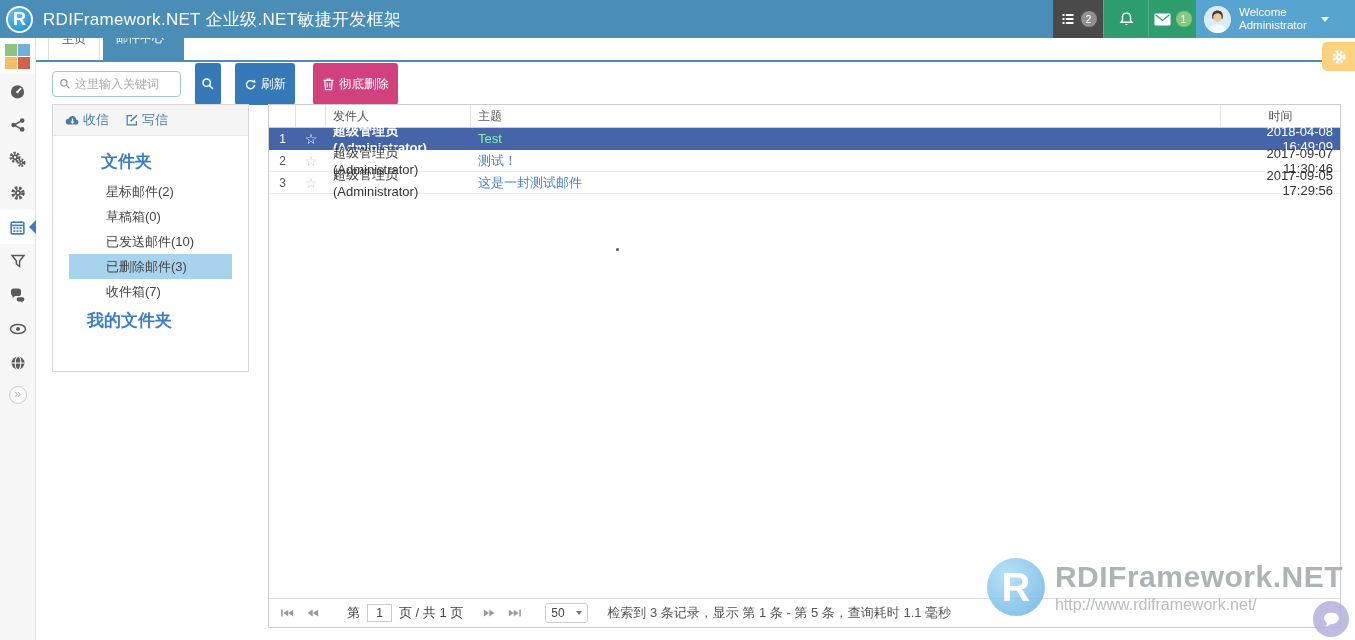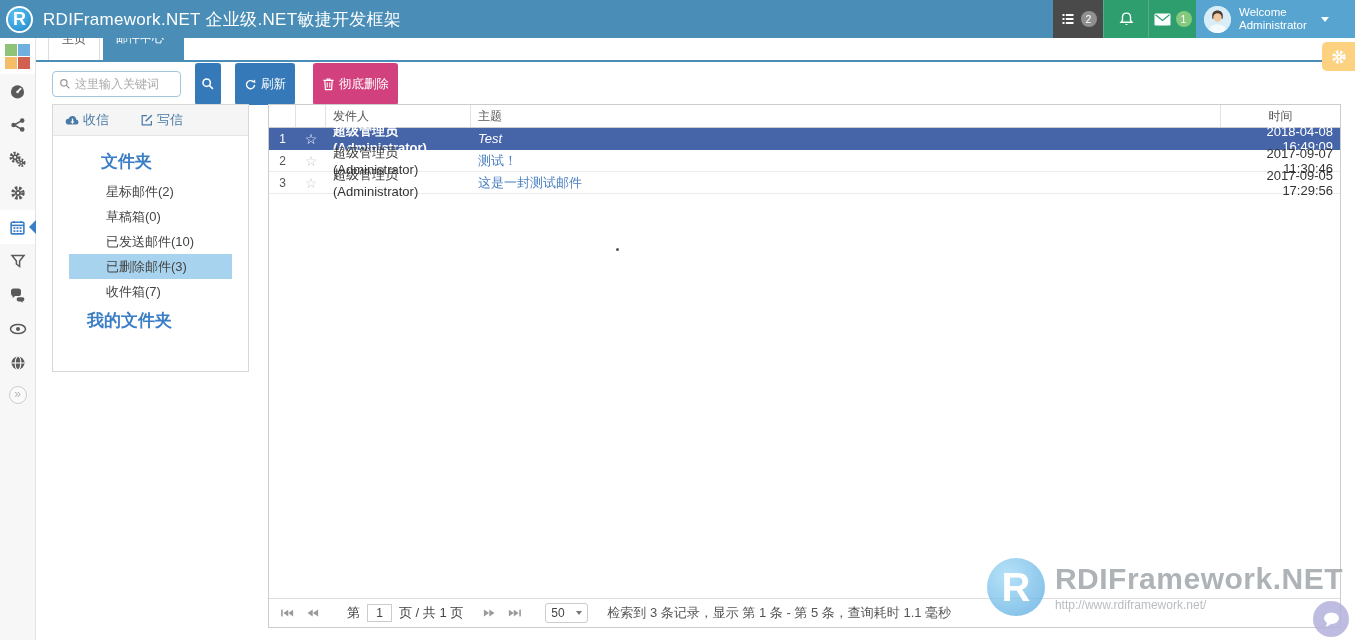--- a/index.html
+++ b/index.html
@@ -61,21 +61,21 @@
     cursor:pointer; }
   .side-item.active { background:#fff; }
   .side-item.active::after { content:""; position:absolute; right:-1px; top:50%; transform:translateY(-50%);
     border-right:7px solid var(--accent,#3a7ec6); border-top:7px solid transparent; border-bottom:7px solid transparent; }
   .expand-toggle { margin:6px auto 0; width:18px; height:18px; border:1px solid #ccc; border-radius:50%;
     color:#b5b5b5; font-size:12px; line-height:15px; text-align:center; cursor:pointer; background:#fafafa; }
   
   .folder-panel { position:absolute; left:52px; top:104px; width:197px; height:268px;
     border:1px solid #d8d8d8; background:#fff; }
   .fp-header { height:31px; background:#f5f5f5; border-bottom:1px solid #e5e5e5; display:flex;
-    align-items:center; padding-left:12px; gap:31px; }
+    align-items:center; padding-left:12px; gap:16px; }
   .fp-action { display:flex; align-items:center; gap:3px; color:#4a7ba6; font-size:13px; cursor:pointer; }
   .fp-title { color:var(--accent,#3a7ec6); font-size:17px; font-weight:bold; margin:14px 0 6px 48px; }
   .folder-item { font-size:13px; color:#444; height:25px; line-height:25px; margin:0 16px; padding-left:37px;
     cursor:pointer; }
   .folder-item.selected { background:var(--folder-selected,#a8d3ee); }
   .fp-mytitle { color:var(--accent,#3a7ec6); font-size:17px; font-weight:bold; margin:5px 0 0 34px; cursor:pointer; }
   
   .mail-panel { position:absolute; left:268px; top:104px; width:1073px; height:524px;
     border:1px solid #ccc; background:#fff; }
   .grid-header { display:flex; height:23px; border-bottom:1px solid #ccc; font-size:12px; color:#555;
@@ -86,21 +86,21 @@
   .grid-row { display:flex; height:22px; font-size:13px; align-items:center;
     border-bottom:1px solid #ececec; color:#333; cursor:pointer; }
   .grid-row.selected { background:var(--selected-row,#4565a8); color:#fff; border-color:var(--selected-row,#4565a8); }
   .gr-num { width:27px; text-align:center; color:#555; font-size:12px; }
   .grid-row.selected .gr-num { color:#fff; }
   .gr-star { width:30px; text-align:center; color:#c9c9c9; font-size:14px; }
   .grid-row.selected .gr-star { color:#fff; }
   .gr-sender { width:145px; padding-left:7px; }
   .grid-row.selected .gr-sender { font-weight:bold; }
   .gr-subject { flex:1; padding-left:7px; color:var(--link-blue,#4a7fc1); }
-  .grid-row.selected .gr-subject { color:#ffffff;font-style:italic; }
+  .grid-row.selected .gr-subject { color:#86efac; }
   .gr-time { width:119px; text-align:right; padding-right:7px; }
   
   .pager { position:absolute; left:0; right:0; bottom:0; height:29px; border-top:1px solid #ddd;
     display:flex; align-items:center; padding-left:9px; gap:7px; font-size:13px; color:#444; background:#fff; }
   .pager-btn { display:flex; align-items:center; cursor:pointer; padding:0 2px; }
   .pager-label { margin-left:18px; }
   .page-input { width:25px; height:18px; border:1px solid #ccc; text-align:center; font-size:12px;
     color:#444; font-family:inherit; }
   .size-select { width:43px; height:20px; border:1px solid #ccc; border-radius:3px; font-size:12px;
     color:#444; display:flex; align-items:center; justify-content:space-between; padding:0 5px;
@@ -112,21 +112,21 @@
   .settings-fab { position:absolute; right:0; top:42px; width:33px; height:29px;
     background:var(--orange,#fcd180); border-radius:5px 0 0 5px; display:flex; align-items:center;
     justify-content:center; cursor:pointer; z-index:15; }
   .watermark { position:absolute; right:12px; bottom:24px; display:flex; align-items:center; gap:10px;
     opacity:.8; pointer-events:none; z-index:12; }
   .wm-logo { width:58px; height:58px; border-radius:50%;
     background:radial-gradient(circle at 35% 30%, #a5dbf7, #58aadf); display:flex; align-items:center;
     justify-content:center; color:#fff; font-size:40px; font-weight:800; }
   .wm-brand { font-size:30px; font-weight:bold; color:#9aa1a7; letter-spacing:.5px;
     text-shadow:0 1px 0 #fff; }
-  .wm-url { font-size:12px; color:#a7adb2; margin-top:2px; text-shadow:0 1px 0 #fff; }
+  .wm-url { font-size:16px; color:#a7adb2; margin-top:2px; text-shadow:0 1px 0 #fff; }
   .chat-fab { position:absolute; right:6px; bottom:3px; width:36px; height:36px; border-radius:50%;
     background:#b5b1de; opacity:.85; display:flex; align-items:center; justify-content:center;
     cursor:pointer; z-index:13; }
   .stray-dot { position:absolute; left:616px; top:248px; width:3px; height:3px; border-radius:50%;
     background:#555; }
 </style>
 </head>
 <body>
 
 <div class="header">

